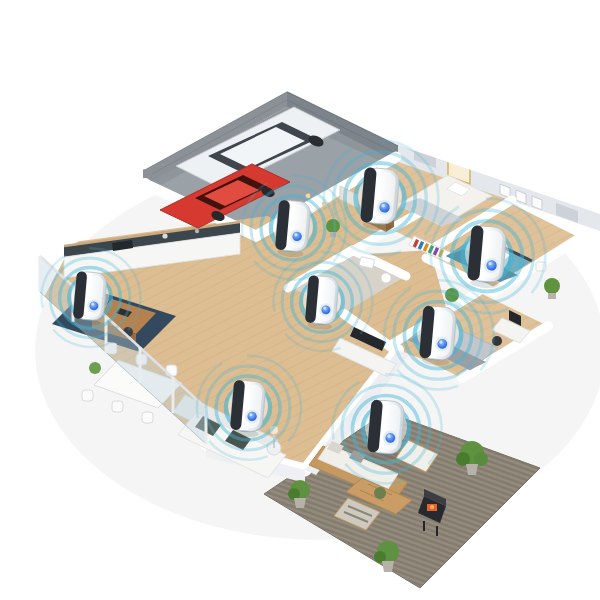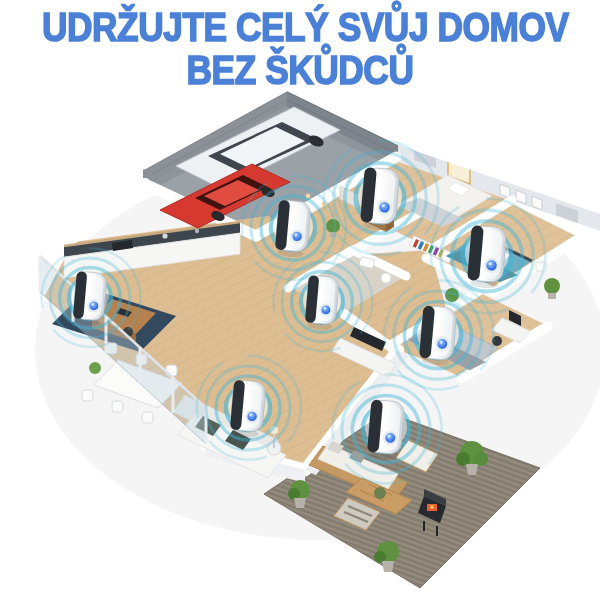--- a/index.html
+++ b/index.html
@@ -9,24 +9,20 @@
   .t1,.t2{font-weight:bold;font-size:41px;line-height:1.04;white-space:nowrap;
           letter-spacing:-.5px;-webkit-text-stroke:1.6px #4b80d7;
           transform:scaleX(.86);transform-origin:50% 50%;}
   svg.scene{position:absolute;left:0;top:0;z-index:1;}
 </style>
 </head>
 <body>
 
 <div class="page">
 
-  <header>
-    <div class="t1">UDRŽUJTE CELÝ SVŮJ DOMOV</div>
-    <div class="t2">BEZ ŠKŮDCŮ</div>
-  </header>
 
   <svg class="scene" width="600" height="600" viewBox="0 0 600 600">
     <defs>
       <linearGradient id="gBody" x1="0" y1="0" x2="1" y2="0">
         <stop offset="0" stop-color="#eef2f5"></stop>
           <stop offset=".45" stop-color="#ffffff"></stop>
         <stop offset="1" stop-color="#ccd4da"></stop>
       </linearGradient>
       <radialGradient id="gLed" cx=".4" cy=".35" r=".9">
         <stop offset="0" stop-color="#9cc8ff"></stop>

